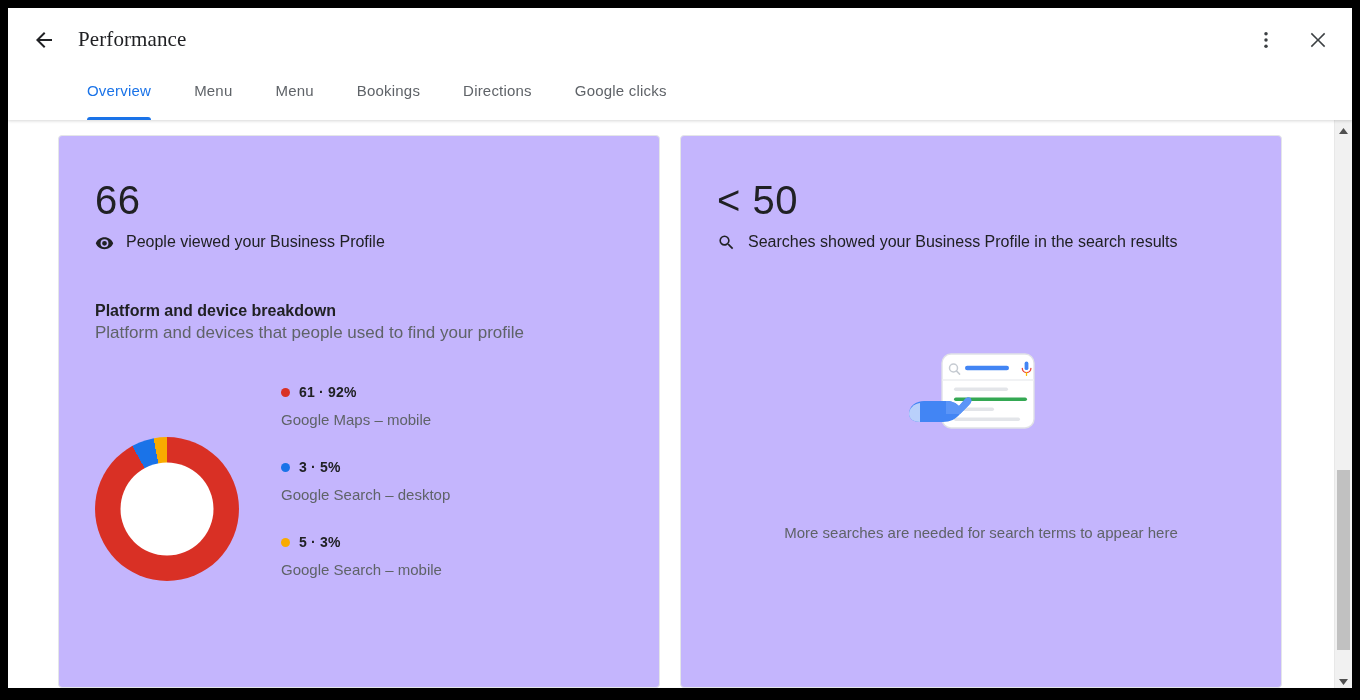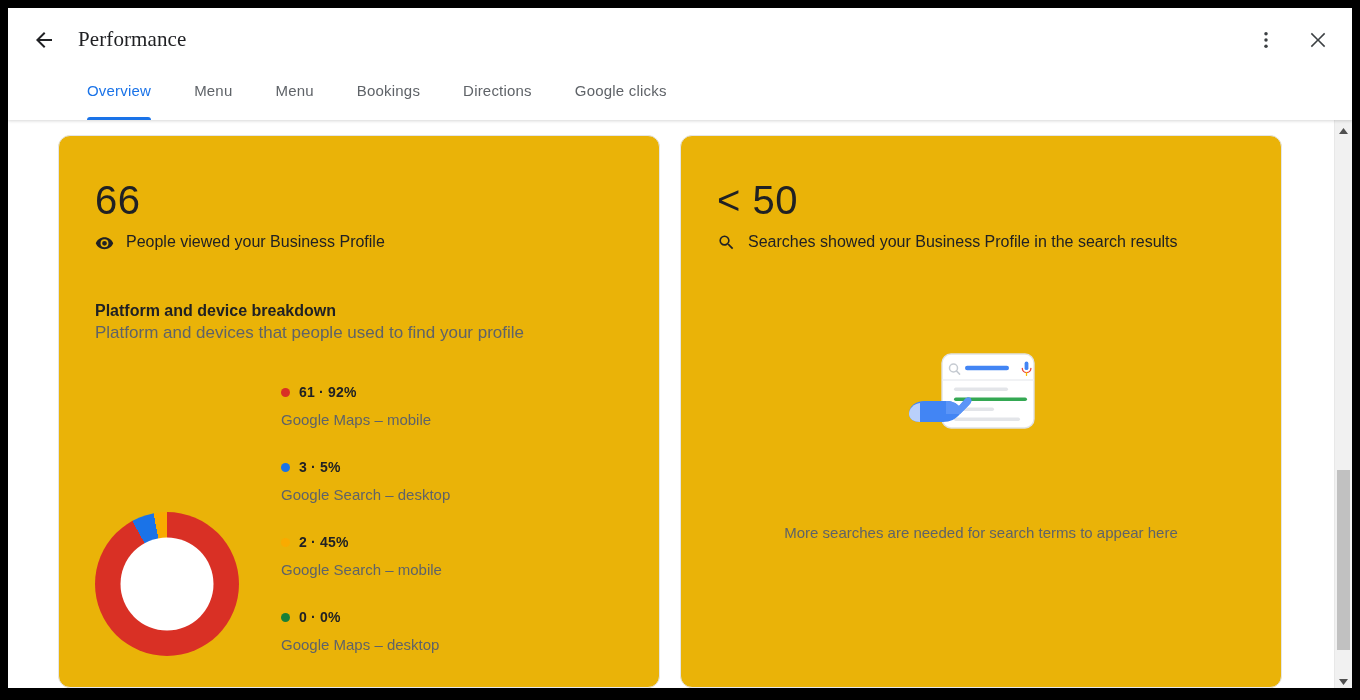--- a/index.html
+++ b/index.html
@@ -116,23 +116,23 @@
     width: 1318px;
     height: 576px;
     padding: 15px 0 0 0;
   }
   .cards {
     position: relative;
     display: flex;
     padding-left: 50px;
   }
   .card {
-    background: #eab308;
+    background: #c4b5fd;
     border: 1px solid #e4e6e8;
-    border-radius: 12px;
+    border-radius: 4px;
     position: relative;
   }
   .card-left {
     width: 602px;
     min-height: 553px;
     padding: 40px 36px 24px 36px;
   }
   .card-right {
     width: 602px;
     min-height: 553px;
@@ -372,30 +372,23 @@
                   <div class="legend-item">
                     <div class="legend-top">
                       <span class="legend-dot" style="background: rgb(26, 115, 232);"></span>
                       <span class="legend-value">3 · 5%</span>
                     </div>
                     <div class="legend-name">Google Search – desktop</div>
                   </div>
                   <div class="legend-item">
                     <div class="legend-top">
                       <span class="legend-dot" style="background: rgb(249, 171, 0);"></span>
-                      <span class="legend-value">2 · 45%</span>
+                      <span class="legend-value">5 · 3%</span>
                     </div>
                     <div class="legend-name">Google Search – mobile</div>
-                  </div>
-                  <div class="legend-item">
-                    <div class="legend-top">
-                      <span class="legend-dot" style="background: rgb(24, 128, 56);"></span>
-                      <span class="legend-value">0 · 0%</span>
-                    </div>
-                    <div class="legend-name">Google Maps – desktop</div>
                   </div>
                 </div>
             </div>
           </div>
 
           <div class="card card-right">
             <div class="metric-number">&lt; 50</div>
             <div class="metric-row">
               <span class="metric-icon">
                 <svg width="19" height="19" viewBox="0 0 24 24" aria-hidden="true">

